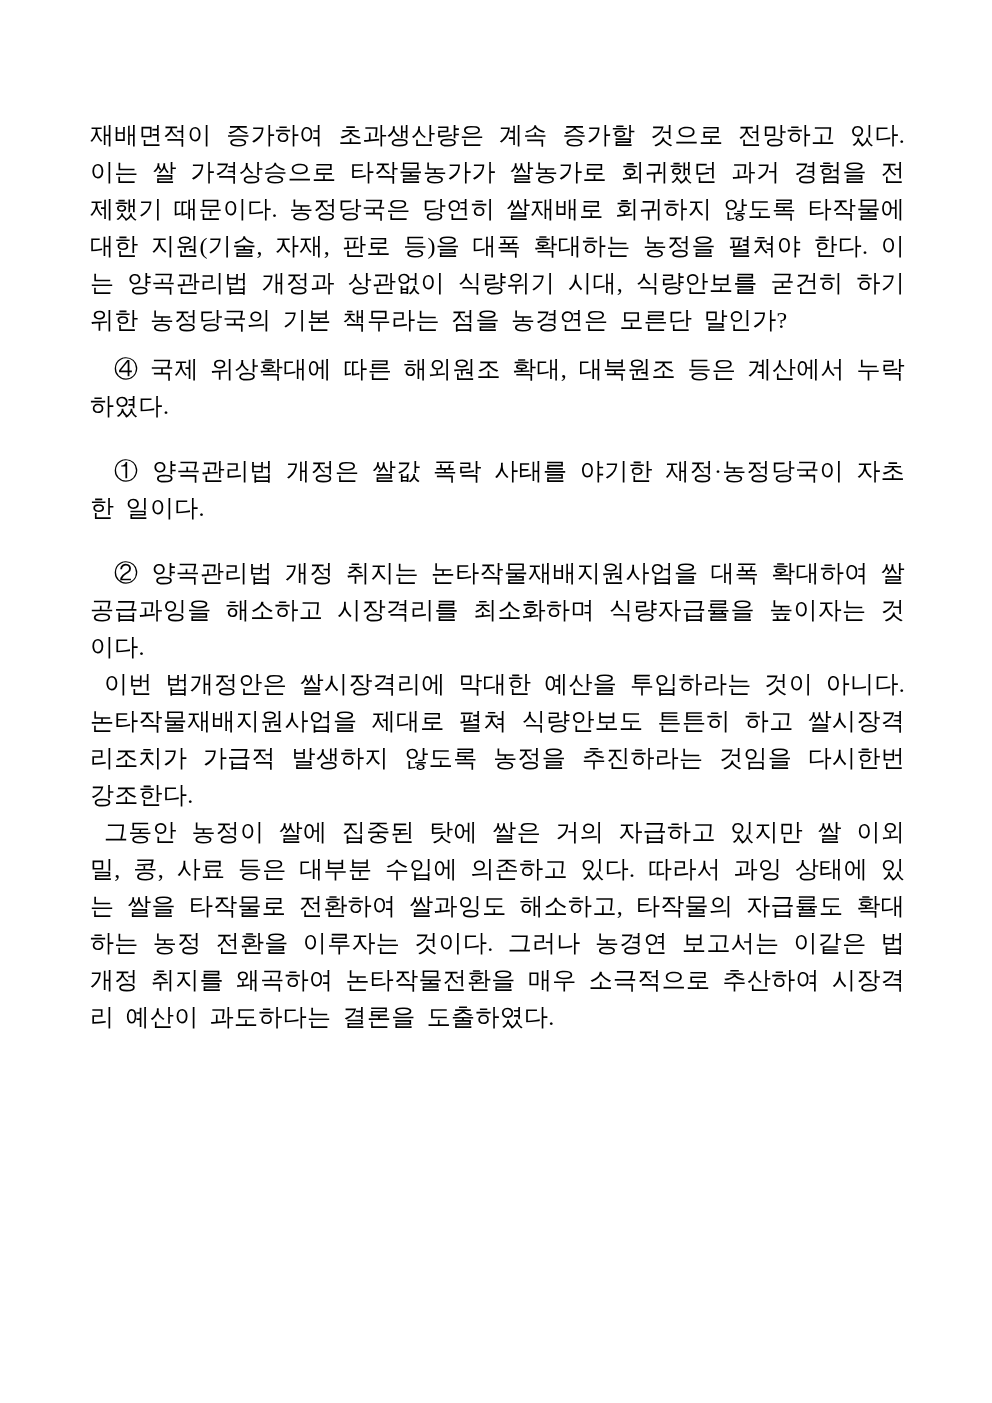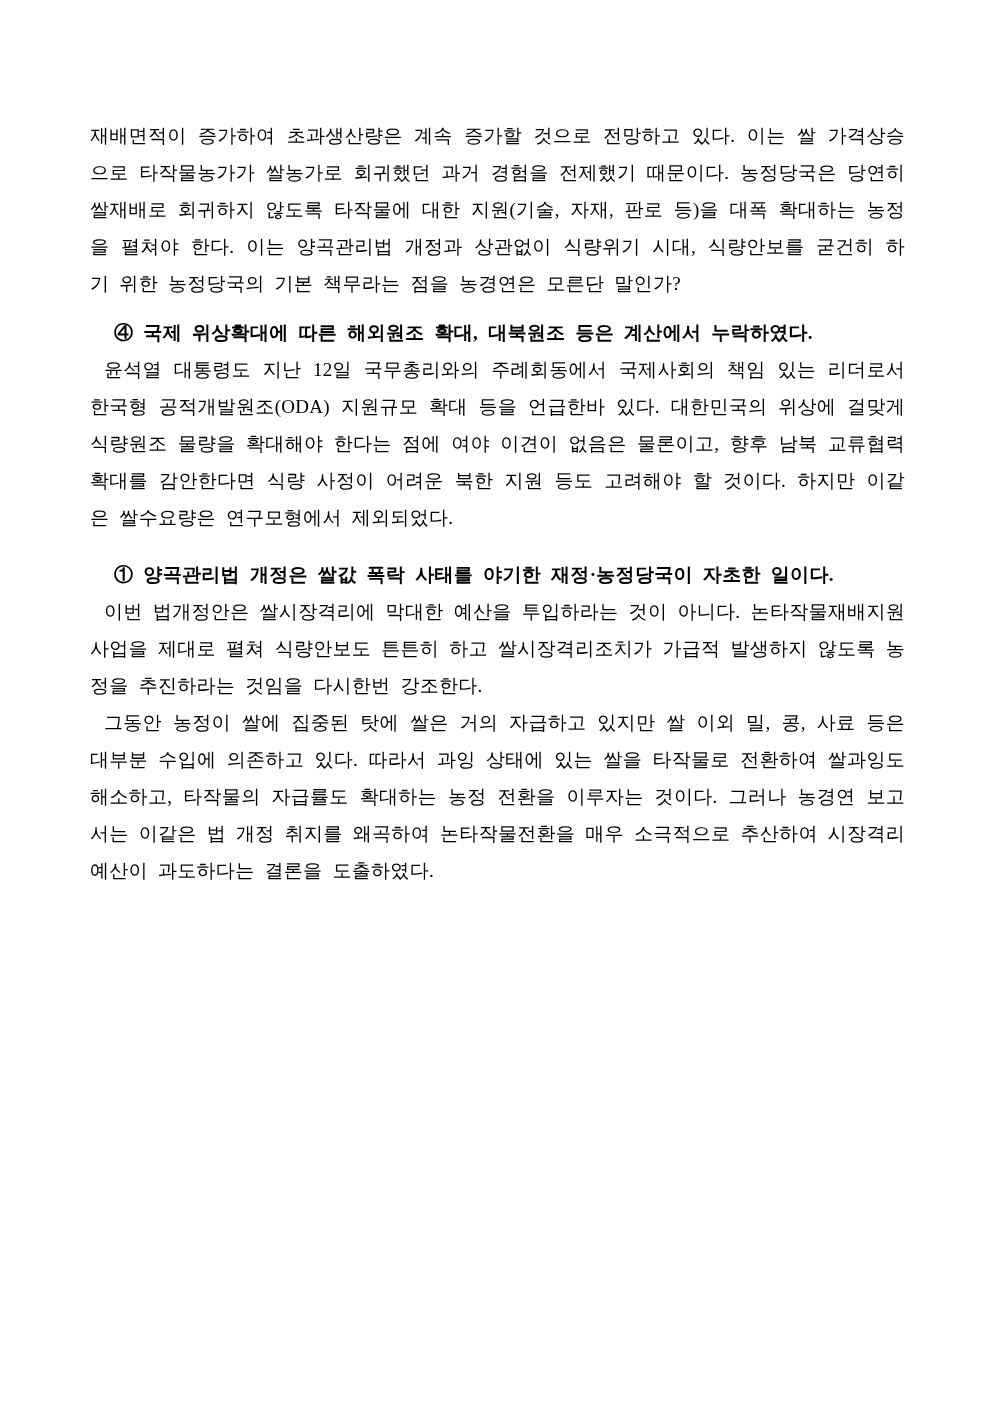--- a/index.html
+++ b/index.html
@@ -16,59 +16,59 @@
     overflow: hidden;
   }
   .page {
     width: 992px;
     height: 1403px;
     padding: 117px 87px 40px 90px;
     background: #ffffff;
   }
   .block {
     margin: 0;
-    font-size: 19px;
+    font-size: 24px;
     line-height: 37px;
     text-align: justify;
     word-spacing: 5px;
     letter-spacing: 0.3px;
     word-break: break-all;
     line-break: anywhere;
   }
   .para {
     text-indent: 14px;
   }
   .para-flush {
     text-indent: 0;
   }
   .heading {
-    font-weight: bold;
+    font-weight: normal;
     text-indent: 24px;
   }
   .heading-section {
     font-weight: bold;
     text-indent: 12px;
   }
   .gap-sm { margin-top: 12px; }
-  .gap-md { margin-top: 20px; }
+  .gap-md { margin-top: 28px; }
   .gap-lg { margin-top: 36px; }
 </style>
 </head>
 <body>
 
 <div class="page">
 
   <p class="block para-flush">재배면적이 증가하여 초과생산량은 계속 증가할 것으로 전망하고 있다. 이는 쌀 가격상승으로 타작물농가가 쌀농가로 회귀했던 과거 경험을 전제했기 때문이다. 농정당국은 당연히 쌀재배로 회귀하지 않도록 타작물에 대한 지원(기술, 자재, 판로 등)을 대폭 확대하는 농정을 펼쳐야 한다. 이는 양곡관리법 개정과 상관없이 식량위기 시대, 식량안보를 굳건히 하기 위한 농정당국의 기본 책무라는 점을 농경연은 모른단 말인가?</p>
 
   <p class="block heading gap-sm">④ 국제 위상확대에 따른 해외원조 확대, 대북원조 등은 계산에서 누락하였다.</p>
 
-  <p class="block para">윤석열 대통령도 지난 12일 국무총리와의 주례회동에서 국제사회의 책임 있는 리더로서 한국형 공적개발원조(ODA) 지원규모 확대 등을 언급한바 있다. 대한민국의 위상에 걸맞게 식량원조 물량을 확대해야 한다는 점에 여야 이견이 없음은 물론이고, 향후 남북 교류협력 확대를 감안한다면 식량 사정이 어려운 북한 지원 등도 고려해야 할 것이다. 하지만 이같은 쌀수요량은 연구모형에서 제외되었다.</p>
 
 
   <p class="block heading gap-md">① 양곡관리법 개정은 쌀값 폭락 사태를 야기한 재정·농정당국이 자초한 일이다.</p>
 
 
+  <p class="block heading gap-md">② 양곡관리법 개정 취지는 논타작물재배지원사업을 대폭 확대하여 쌀공급과잉을 해소하고 시장격리를 최소화하며 식량자급률을 높이자는 것이다.</p>
 
   <p class="block para">이번 법개정안은 쌀시장격리에 막대한 예산을 투입하라는 것이 아니다. 논타작물재배지원사업을 제대로 펼쳐 식량안보도 튼튼히 하고 쌀시장격리조치가 가급적 발생하지 않도록 농정을 추진하라는 것임을 다시한번 강조한다.</p>
 
   <p class="block para">그동안 농정이 쌀에 집중된 탓에 쌀은 거의 자급하고 있지만 쌀 이외 밀, 콩, 사료 등은 대부분 수입에 의존하고 있다. 따라서 과잉 상태에 있는 쌀을 타작물로 전환하여 쌀과잉도 해소하고, 타작물의 자급률도 확대하는 농정 전환을 이루자는 것이다. 그러나 농경연 보고서는 이같은 법 개정 취지를 왜곡하여 논타작물전환을 매우 소극적으로 추산하여 시장격리 예산이 과도하다는 결론을 도출하였다.</p>
 
 </div>
 
 </body></html>

